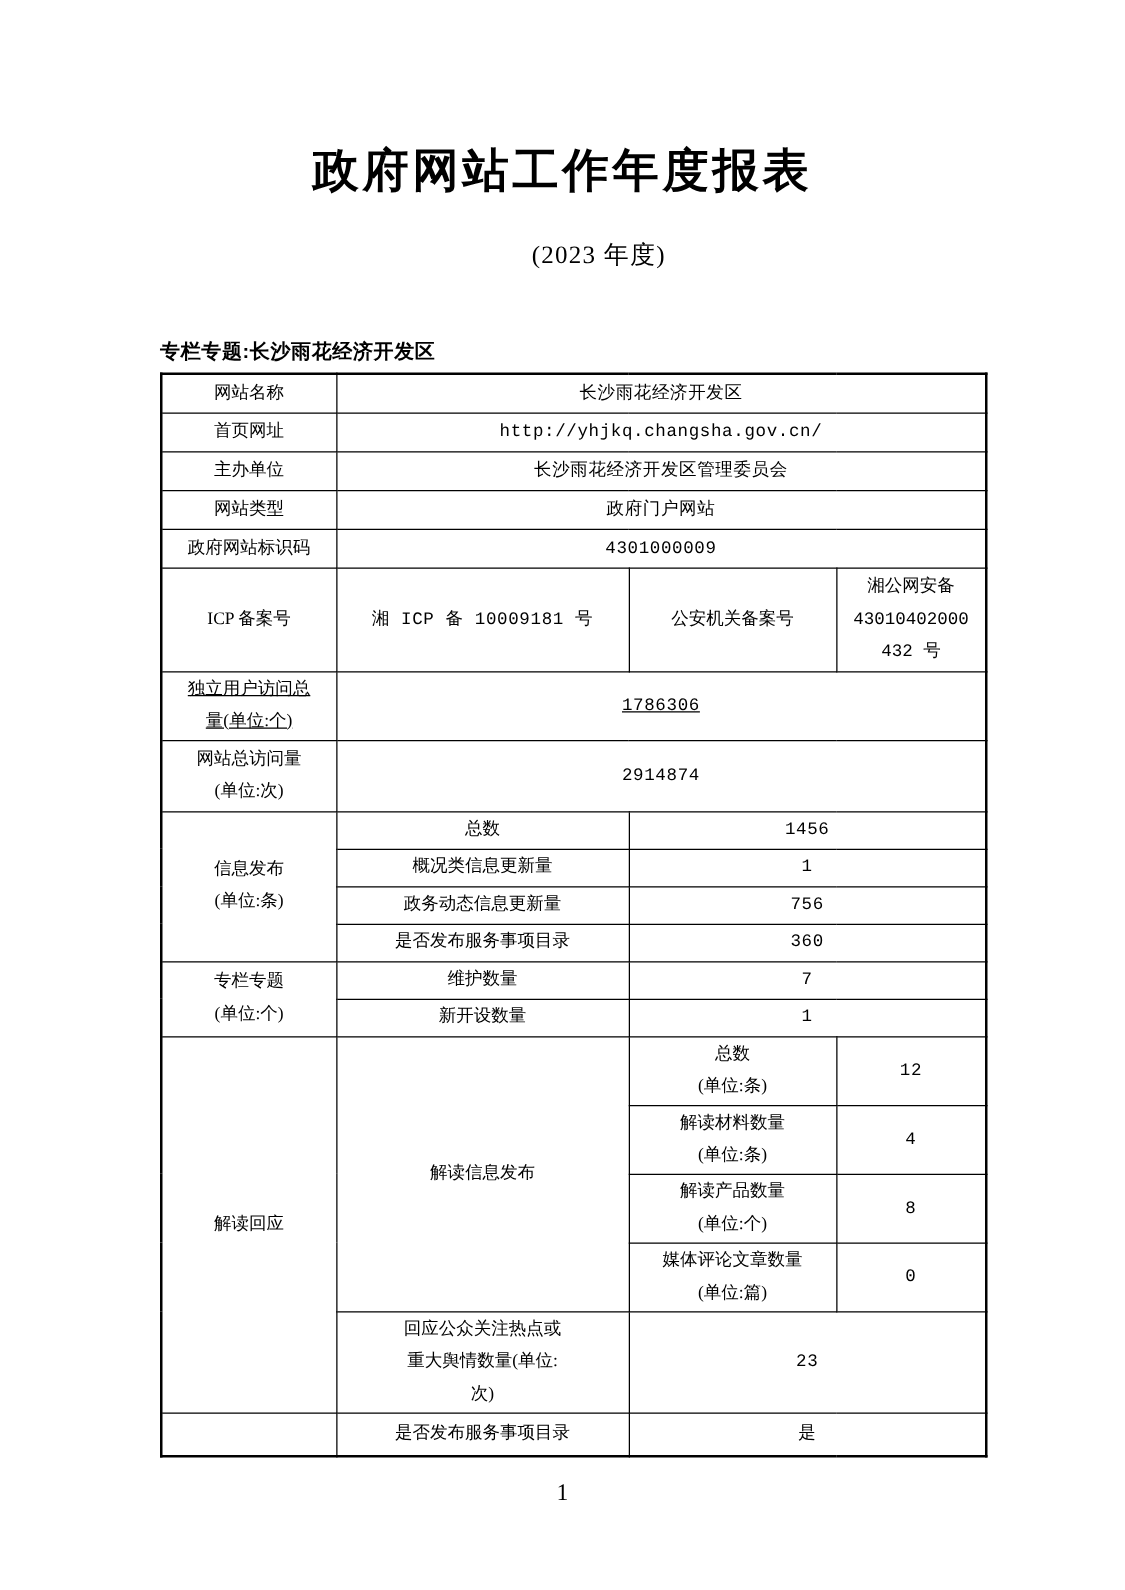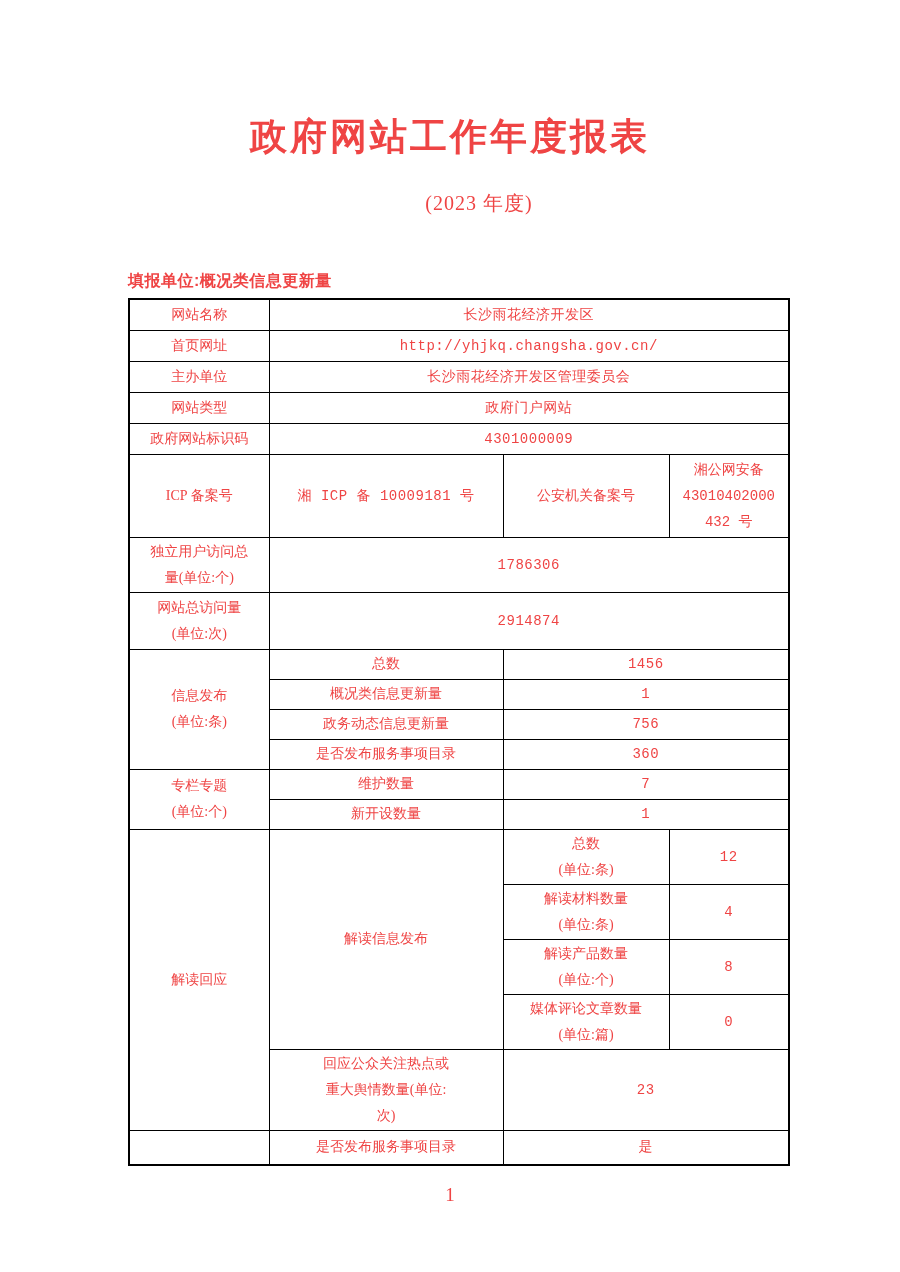--- a/index.html
+++ b/index.html
@@ -1,21 +1,21 @@
 <!DOCTYPE html>
 <html><head>
 <meta charset="utf-8">
 <style>
   html,body{margin:0;padding:0;background:#ffffff;}
   .page{
     position:relative;
     width:900px;
     height:1272px;
     background:#ffffff;
-    color:#ef4444;
+    color:#000000;
     font-family:"Liberation Serif","DejaVu Serif",serif;
     overflow:hidden;
   }
   .doc-title{
     position:absolute;
     top:112px;left:0;width:900px;
     text-align:center;
     font-family:"Liberation Sans","DejaVu Sans",sans-serif;
     font-weight:bold;
     font-size:37px;
@@ -56,41 +56,41 @@
   }
   td.pre{white-space:pre-line;}
   td.val{
     font-family:"Liberation Mono","DejaVu Sans Mono",monospace;
     font-size:17px;
     letter-spacing:0.5px;
   }
   td.val-small{font-size:16px;letter-spacing:0;}
   tr.h31{height:31px;}
   tr.h83{height:83px;}
-  tr.h55{height:55px;}
+  tr.h55{height:55px;text-decoration:underline;}
   tr.h57{height:57px;padding-left:13px;}
   tr.h30{height:30px;}
   tr.h51{height:51px;}
   tr.h80{height:80px;}
   tr.h35{height:35px;margin-left:14px;}
   .page-number{
     position:absolute;
     top:1184px;left:0;width:900px;
     text-align:center;
     font-size:19px;
   }
 </style>
 </head>
 <body>
 
 <div class="page">
 
   <div class="doc-title">政府网站工作年度报表</div>
   <div class="doc-subtitle">(2023 年度)</div>
-  <div class="reporting-unit">填报单位:概况类信息更新量</div>
+  <div class="reporting-unit">专栏专题:长沙雨花经济开发区</div>
 
   <table class="report-table">
     <colgroup>
       <col style="width:140px">
       <col style="width:234px">
       <col style="width:166px">
       <col style="width:120px">
     </colgroup>
     <tbody>
       <tr class="h31">

